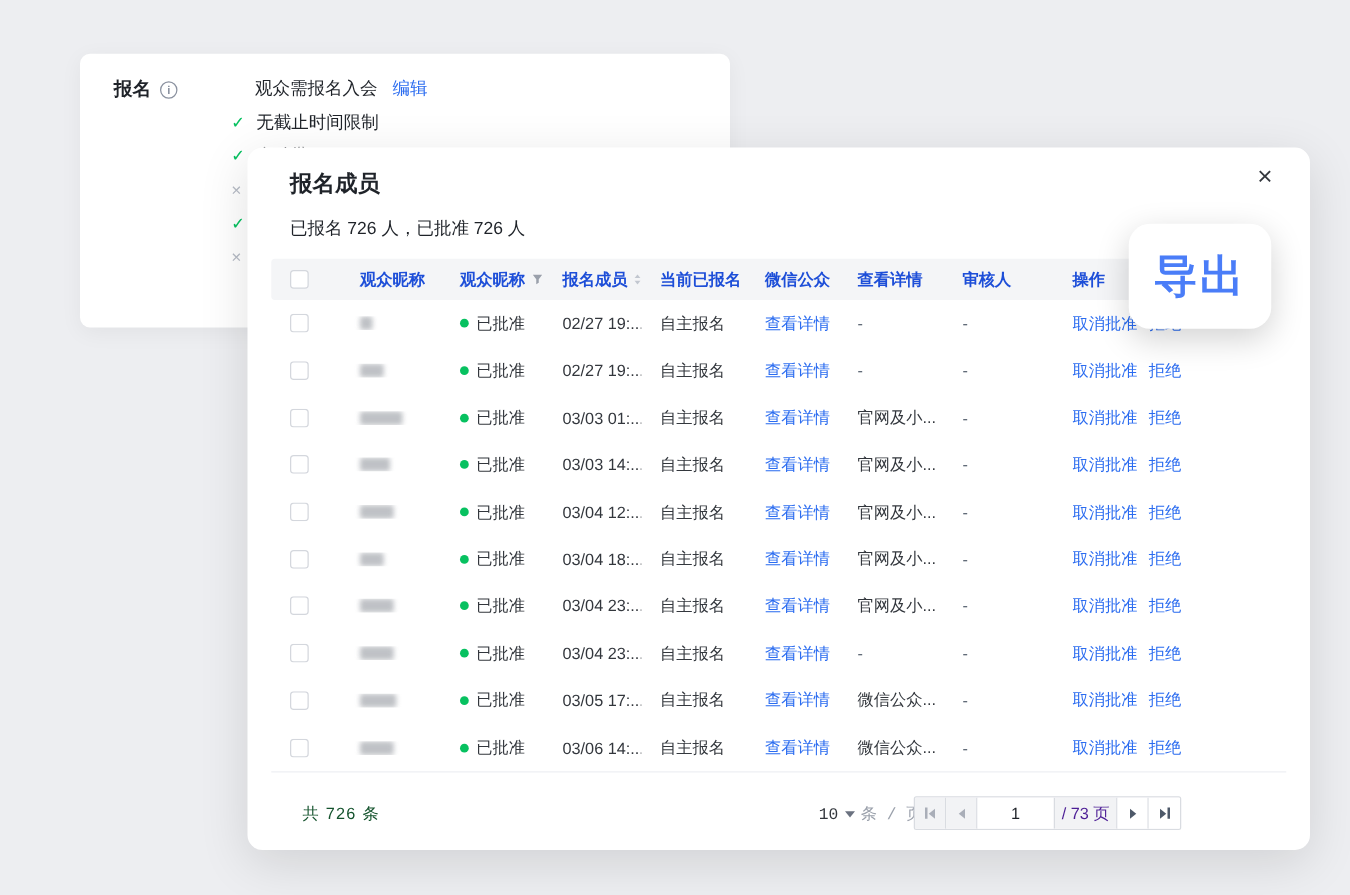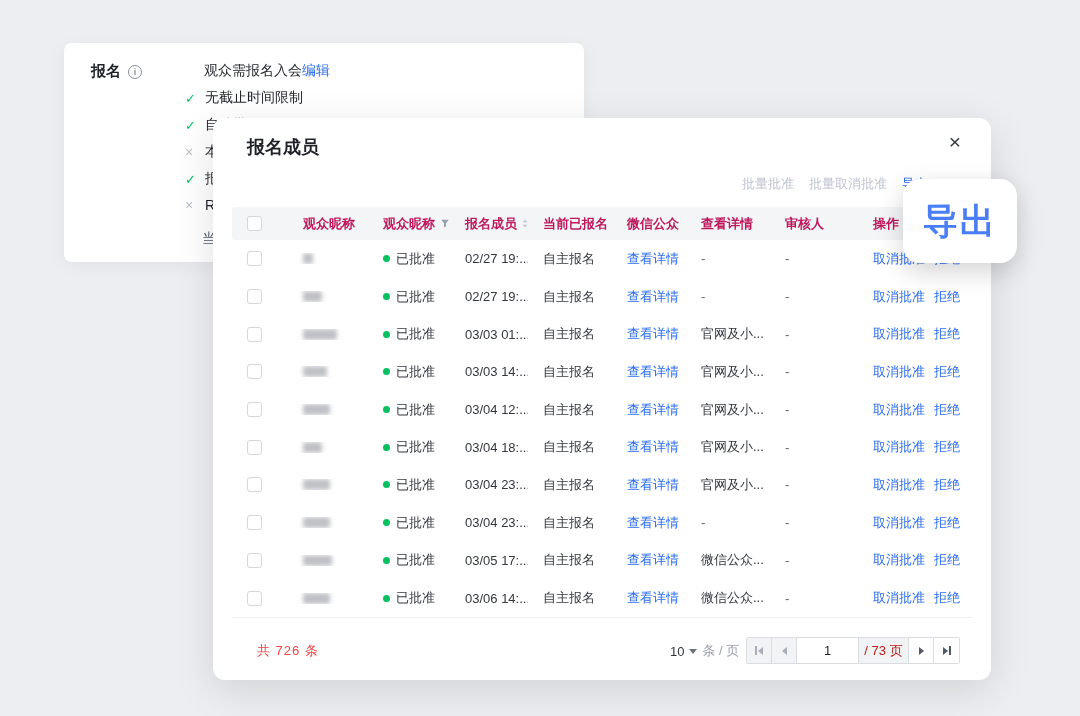--- a/index.html
+++ b/index.html
@@ -13,71 +13,71 @@
   
   .bg-card {
     position:absolute; left:64px; top:43px; width:520px; height:219px;
     background:#fff; border-radius:8px;
     box-shadow:0 4px 18px rgba(0,0,0,.05);
   }
   .bg-label { position:absolute; left:27px; top:19px; font-size:15px; font-weight:700; display:flex; align-items:center; gap:7px; }
   .info-icon { width:14px; height:14px; border:1px solid #8a919f; border-radius:50%; color:#8a919f;
     font-size:9px; line-height:12px; text-align:center; font-style:normal; display:inline-block; }
   .bg-line { position:absolute; font-size:14px; color:#1f2329; white-space:nowrap; }
-  .bg-summary { left:140px; top:19px; display:flex; }
+  .bg-summary { left:140px; top:19px; display:flex; gap:12px; }
   .link { color:#2b6cf0; cursor:pointer; }
   .chk-item { display:flex; align-items:center; gap:8px; }
   .chk-ic { font-size:13px; width:12px; font-weight:700; }
   .chk-ic.check { color:#07c160; }
   .chk-ic.cross { color:#b7bcc6; font-weight:400; font-size:14px; }
   .pos-l1 { left:121px; top:46px; } .pos-l2 { left:121px; top:73px; }
   .pos-l3 { left:121px; top:100px; } .pos-l4 { left:121px; top:127px; }
   .pos-l5 { left:121px; top:154px; } .bg-foot { left:138px; top:187px; color:#4e5969; }
   
   .modal {
-    position:absolute; left:213px; top:118px; width:778px; height:562px;
+    position:absolute; left:198px; top:118px; width:850px; height:562px;
     background:#fff; border-radius:12px;
     box-shadow:0 10px 40px rgba(0,0,0,.12);
   }
   .modal-title { position:absolute; left:34px; top:17px; font-size:18px; font-weight:700; }
   .modal-close { position:absolute; right:22px; top:10px; width:28px; height:28px; font-size:21px; color:#33373d;
     display:flex; align-items:center; justify-content:center; cursor:pointer; }
   .modal-sub { position:absolute; left:34px; top:56px; font-size:14px; color:#1f2329; }
   .modal-actions { position:absolute; right:63px; top:57px; font-size:13px; display:flex; gap:15px; white-space:nowrap; }
   .act-disabled { color:#bdc3cf; }
   
   .table { position:absolute; left:19px; top:89px; width:742px; }
   .tgrid { display:grid; grid-template-columns:56px 80px 82px 78px 84px 74px 84px 88px 1fr; align-items:center; }
-  .thead { background:#f4f5f7; border-radius:3px; height:33px; font-size:13px; font-weight:700; color:#be185d; }
+  .thead { background:#f4f5f7; border-radius:3px; height:33px; font-size:13px; font-weight:700; color:#1d4ed8; }
   .th { display:flex; align-items:center; gap:5px; padding-left:15px; white-space:nowrap; }
   .trow { height:37.7px; font-size:13px; color:#33373d; }
   .td { padding-left:15px; white-space:nowrap; overflow:hidden; display:flex; align-items:center; gap:6px; }
   .checkbox { width:15px; height:15px; border:1px solid #d4d7dd; border-radius:3px; background:#fff; cursor:pointer; }
   .name-blur { height:11px; background:#b4b7bc; border-radius:2px; filter:blur(2px); opacity:.85; }
   .dot { width:7px; height:7px; border-radius:50%; background:#07c160; flex:none; }
   .dash { color:#5b6572; }
   .row-actions { display:flex; gap:9px; }
   
   .modal-footer { position:absolute; left:19px; right:19px; top:499px; height:63px; border-top:1px solid #eef0f3; }
-  .total { position:absolute; left:25px; top:24px; font-size:13px; color:#ef4444; letter-spacing:1px; }
-  .psize { position:absolute; left:438px; top:24px; font-size:13px; color:#33373d; display:flex; align-items:center; gap:5px; cursor:pointer; }
+  .total { position:absolute; left:25px; top:24px; font-size:13px; color:#14532d; letter-spacing:1px; }
+  .psize { position:absolute; left:438px; top:24px; font-size:13px; color:#33373d; display:flex; align-items:center; gap:5px; cursor:pointer;font-family:Liberation Mono, monospace; }
   .psize .suffix { color:#9aa0ab; }
   .caret-down { width:0; height:0; border-left:4px solid transparent; border-right:4px solid transparent; border-top:5px solid #6b7280; margin-top:1px; }
   .pager { position:absolute; left:514px; top:19px; height:27px; display:flex; border:1px solid #d9dce1; border-radius:2px; overflow:hidden; font-size:13px; }
   .pseg { display:flex; align-items:center; justify-content:center; border-right:1px solid #d9dce1; height:100%; }
   .pseg:last-child { border-right:none; }
   .pbtn { width:25px; background:#f2f3f5; cursor:pointer; gap:1px; }
   .pbtn.on { background:#fff; }
   .tri { width:0; height:0; border-top:4px solid transparent; border-bottom:4px solid transparent; }
   .tri.left  { border-right:5px solid #a9aeb8; }
   .tri.right { border-left:5px solid #4e5969; }
   .bar { width:2px; height:9px; background:#a9aeb8; }
   .bar.dark { background:#4e5969; }
   .pcur { width:62px; background:#fff; color:#1f2329; }
-  .ptotal { width:50px; background:#f2f3f5; color:#b91c1c; }
+  .ptotal { width:50px; background:#f2f3f5; color:#4c1d95; }
   
   .export-bubble {
     position:absolute; left:903px; top:179px; width:114px; height:84px;
     background:#fff; border-radius:17px;
     box-shadow:0 8px 26px rgba(0,0,0,.18);
     display:flex; align-items:center; justify-content:center;
     color:#4a7df8; font-size:35px; font-weight:700; letter-spacing:2px;
     cursor:pointer;
   }
 </style>
@@ -112,26 +112,22 @@
   <div class="bg-line chk-item pos-l5">
     <span class="chk-ic cross">×</span>
     <span>Room</span>
   </div>
   <div class="bg-line bg-foot">当前已报名</div>
 </div>
 
 <div class="modal">
   <div class="modal-title">报名成员</div>
   <div class="modal-close">×</div>
-
-  <div class="modal-actions">
-    <span class="act-disabled">批量批准</span>
-    <span class="act-disabled">批量取消批准</span>
-    <span class="link">导出</span>
-  </div>
+  <div class="modal-sub">已报名 726 人，已批准 726 人</div>
+
 
   <div class="table">
     <div class="tgrid thead">
       <div class="th">
           <span class="checkbox"></span>
         </div>
       <div class="th">
           <span>观众昵称</span>
         </div>
       <div class="th">

